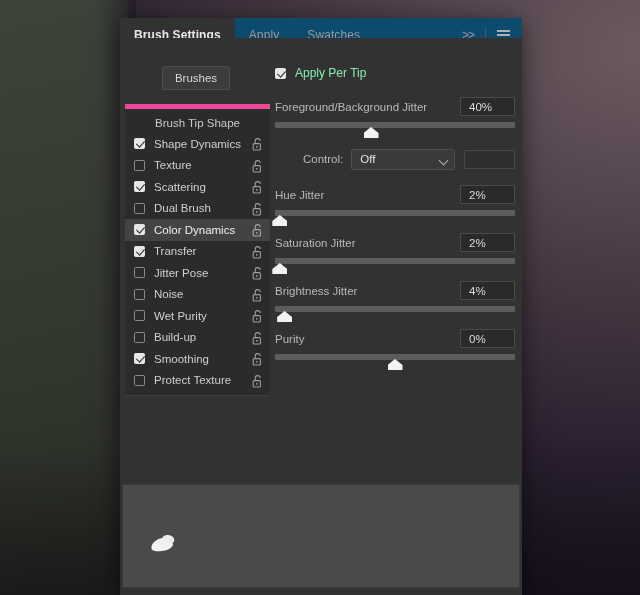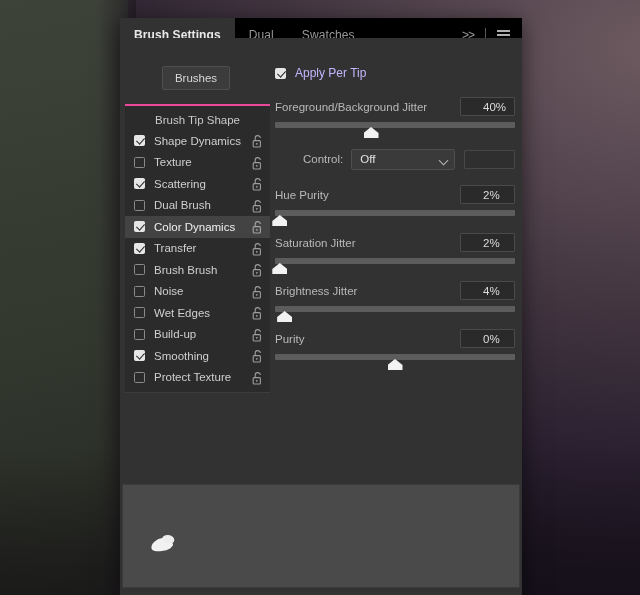--- a/index.html
+++ b/index.html
@@ -51,21 +51,21 @@
     top: 18px;
     width: 402px;
     height: 577px;
     background: #323232;
     box-shadow: 0 4px 22px rgba(0,0,0,.55);
   }
 
   
   .tabbar {
     height: 34px;
-    background: #000000;
+    background: #0c4a6e;
     display: flex;
     align-items: stretch;
     position: relative;
     text-align: right;
   }
   .tab {
     display: flex;
     align-items: center;
     padding: 0 14px;
     font-size: 12px;
@@ -133,21 +133,21 @@
     user-select: none;
   }
 
   
   .list {
     position: absolute;
     left: 5px;
     top: 66px;
     width: 145px;
     background: #2b2b2b;
-    border-top: 2px solid #ec4899;
+    border-top: 5px solid #ec4899;
     border-bottom: 1px solid #3d3d3d;
     padding: 3px 0 4px;
   }
   .list-header {
     height: 21px;
     display: flex;
     align-items: center;
     justify-content: center;
     color: #c9c9c9;
     font-size: 11.5px;
@@ -209,21 +209,21 @@
     align-items: center;
     height: 18px;
     margin-bottom: 14px;
     cursor: pointer;
     user-select: none;
   }
   .apply-row .cb { background: #e6e6e6; border-color: #e6e6e6; }
   .apply-label {
     margin-left: 9px;
     font-size: 12px;
-    color: #c4b5fd;
+    color: #86efac;
   }
 
   .field-block { margin-bottom: 5px; }
   .field-head {
     display: flex;
     align-items: center;
     height: 21px;
     gap: 28px;
   }
   .field-label {
@@ -235,21 +235,21 @@
   .value-box {
     width: 55px;
     height: 19px;
     background: #2a2a2a;
     border: 1px solid #4a4a4a;
     border-radius: 1px;
     color: #dcdcdc;
     font-size: 11.5px;
     display: flex;
     align-items: center;
-    padding-left: 22px;
+    padding-left: 8px;
     cursor: text;
   }
 
   .slider {
     position: relative;
     height: 19px;
     margin-top: 3px;
   }
   .slider-track {
     position: absolute;
@@ -363,21 +363,21 @@
 <div id="backdrop-leftfade"></div>
 <div id="backdrop-bottom"></div>
 
 <div id="panel">
 
   <div class="tabbar">
     <div class="tab active">
       <span>Brush Settings</span>
     </div>
     <div class="tab">
-      <span>Dual</span>
+      <span>Apply</span>
     </div>
     <div class="tab">
       <span>Swatches</span>
     </div>
     <div class="tabbar-spacer"></div>
     <div class="tab-overflow">
       <span>&gt;&gt;</span>
     </div>
     <div class="tab-divider"></div>
     <div class="tab-menu">
@@ -447,39 +447,39 @@
             <span class="cb on"></span>
             <span class="row-label">Transfer</span>
             <span class="lock"><svg viewBox="0 0 11 13" width="11" height="13" fill="none" stroke="#c9c9c9" stroke-width="1.1">
                 <rect x="1.2" y="5.6" width="7.2" height="6.4" rx="1"></rect>
                 <path d="M3.2 5.6 V3.5 a2.6 2.6 0 0 1 5.2 -0.5"></path>
                 <circle cx="4.8" cy="8.8" r="0.9" fill="#c9c9c9" stroke="none"></circle>
               </svg></span>
           </div>
           <div class="row">
             <span class="cb"></span>
-            <span class="row-label">Brush Brush</span>
+            <span class="row-label">Jitter Pose</span>
             <span class="lock"><svg viewBox="0 0 11 13" width="11" height="13" fill="none" stroke="#c9c9c9" stroke-width="1.1">
                 <rect x="1.2" y="5.6" width="7.2" height="6.4" rx="1"></rect>
                 <path d="M3.2 5.6 V3.5 a2.6 2.6 0 0 1 5.2 -0.5"></path>
                 <circle cx="4.8" cy="8.8" r="0.9" fill="#c9c9c9" stroke="none"></circle>
               </svg></span>
           </div>
           <div class="row">
             <span class="cb"></span>
             <span class="row-label">Noise</span>
             <span class="lock"><svg viewBox="0 0 11 13" width="11" height="13" fill="none" stroke="#c9c9c9" stroke-width="1.1">
                 <rect x="1.2" y="5.6" width="7.2" height="6.4" rx="1"></rect>
                 <path d="M3.2 5.6 V3.5 a2.6 2.6 0 0 1 5.2 -0.5"></path>
                 <circle cx="4.8" cy="8.8" r="0.9" fill="#c9c9c9" stroke="none"></circle>
               </svg></span>
           </div>
           <div class="row">
             <span class="cb"></span>
-            <span class="row-label">Wet Edges</span>
+            <span class="row-label">Wet Purity</span>
             <span class="lock"><svg viewBox="0 0 11 13" width="11" height="13" fill="none" stroke="#c9c9c9" stroke-width="1.1">
                 <rect x="1.2" y="5.6" width="7.2" height="6.4" rx="1"></rect>
                 <path d="M3.2 5.6 V3.5 a2.6 2.6 0 0 1 5.2 -0.5"></path>
                 <circle cx="4.8" cy="8.8" r="0.9" fill="#c9c9c9" stroke="none"></circle>
               </svg></span>
           </div>
           <div class="row">
             <span class="cb"></span>
             <span class="row-label">Build-up</span>
             <span class="lock"><svg viewBox="0 0 11 13" width="11" height="13" fill="none" stroke="#c9c9c9" stroke-width="1.1">
@@ -531,21 +531,21 @@
         <span class="control-label">Control:</span>
         <div class="select">
           <span>Off</span>
           <span class="chev"></span>
         </div>
         <div class="control-extra"></div>
       </div>
 
       <div class="field-block">
         <div class="field-head">
-          <span class="field-label">Hue Purity</span>
+          <span class="field-label">Hue Jitter</span>
           <span class="value-box">2%</span>
         </div>
         <div class="slider">
           <div class="slider-track"></div>
           <div class="slider-thumb" style="left: 2%;"></div>
         </div>
       </div>
 
       <div class="field-block">
         <div class="field-head">

